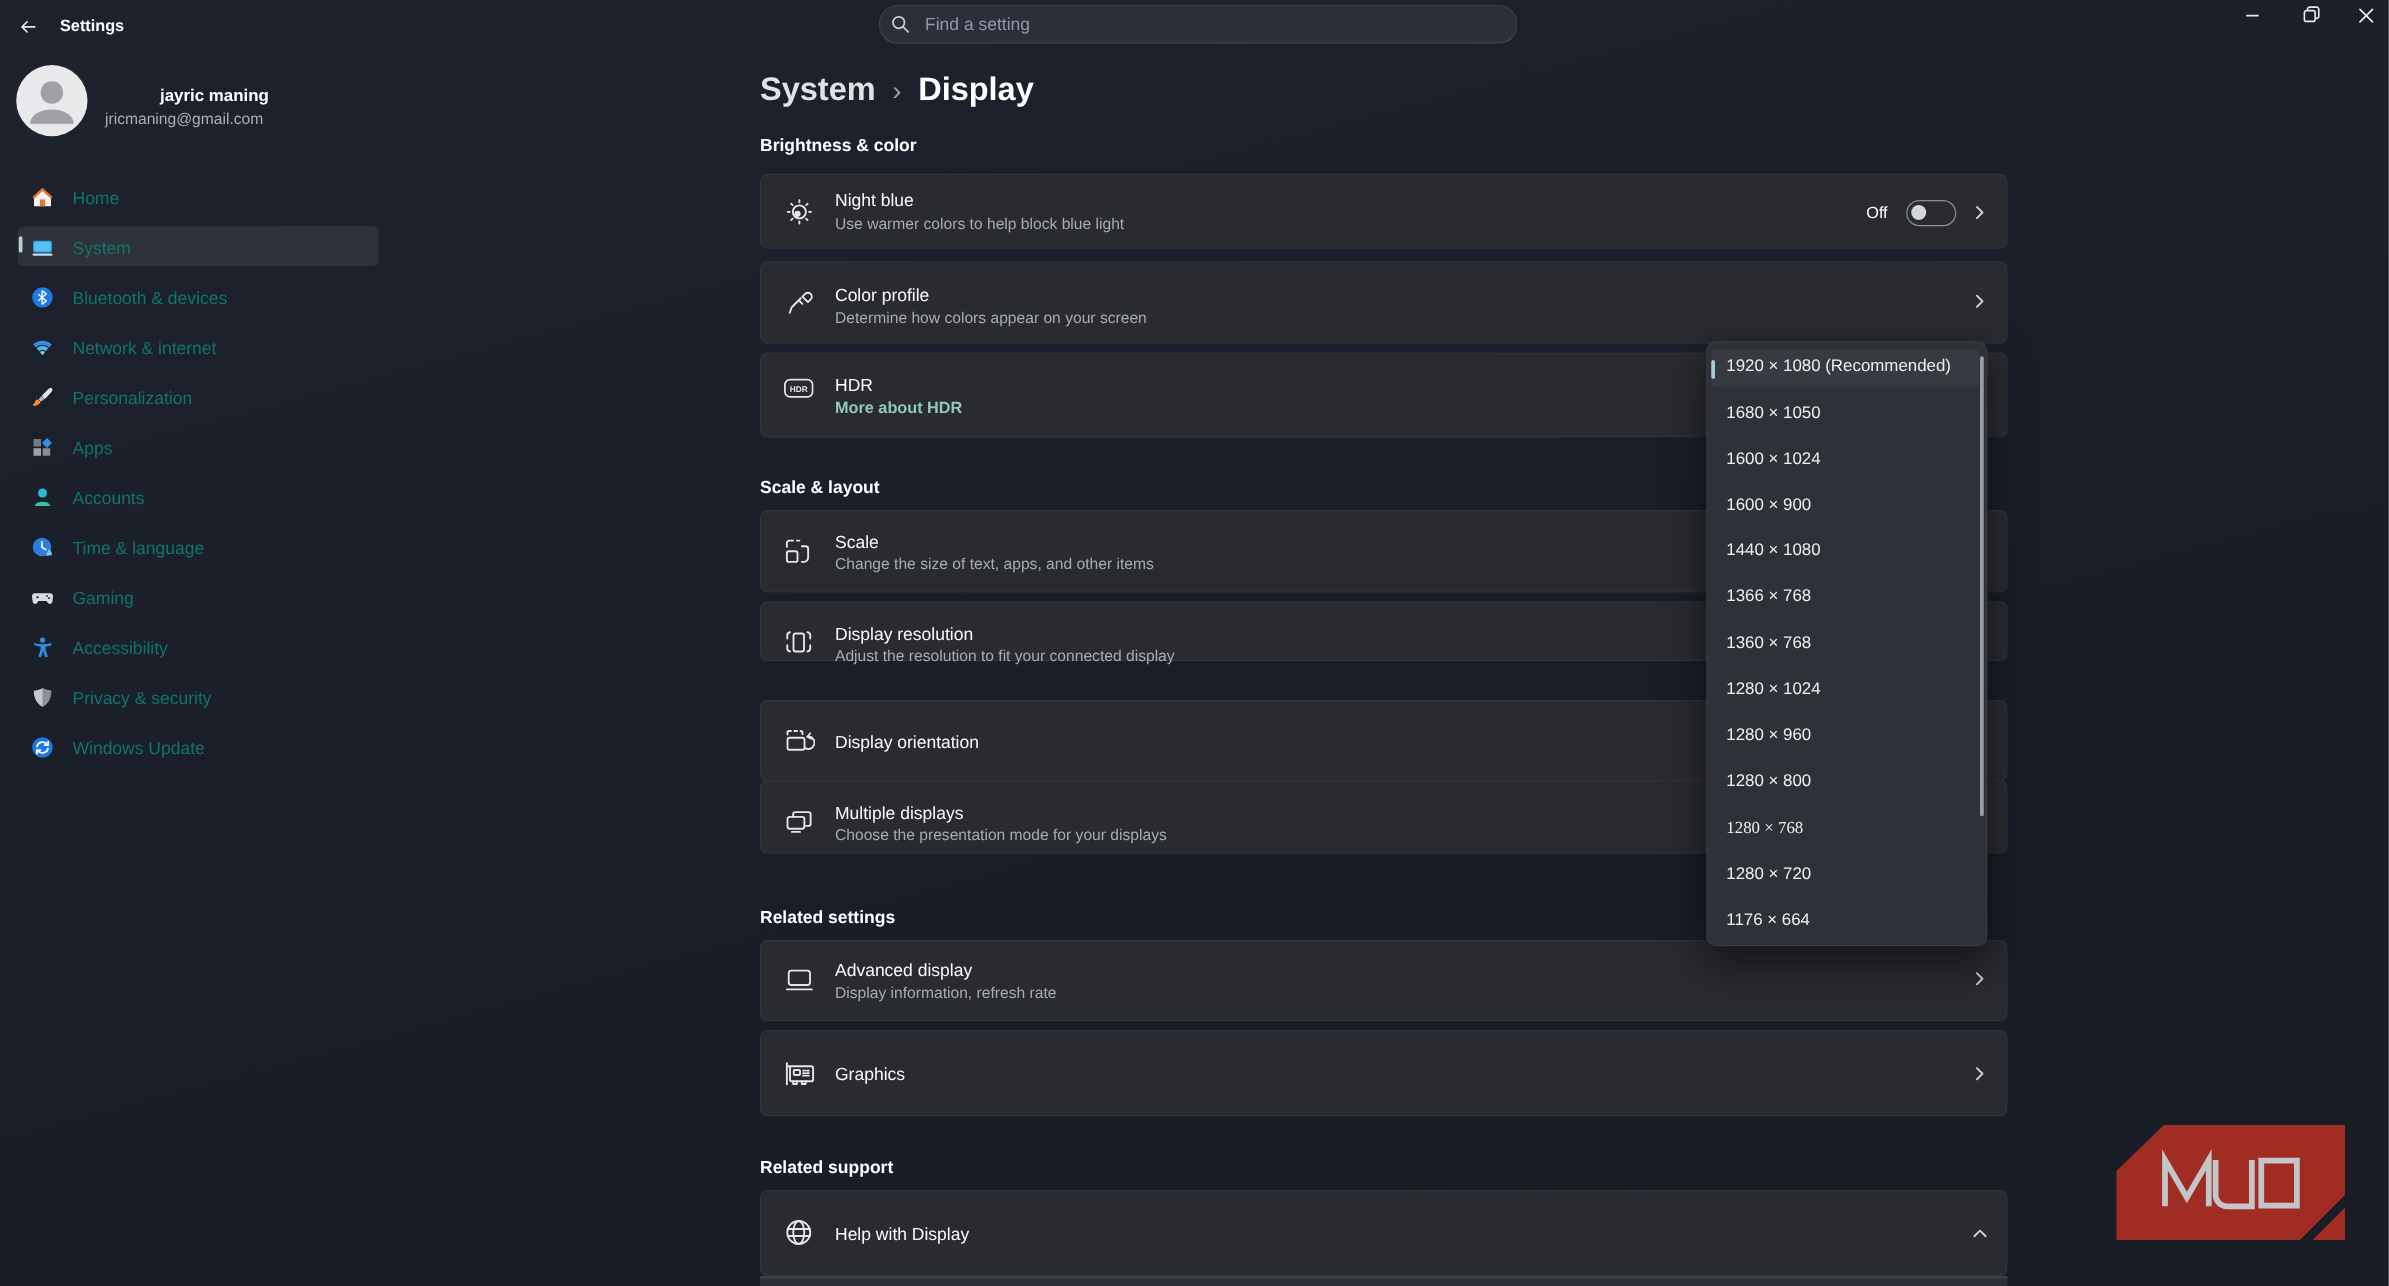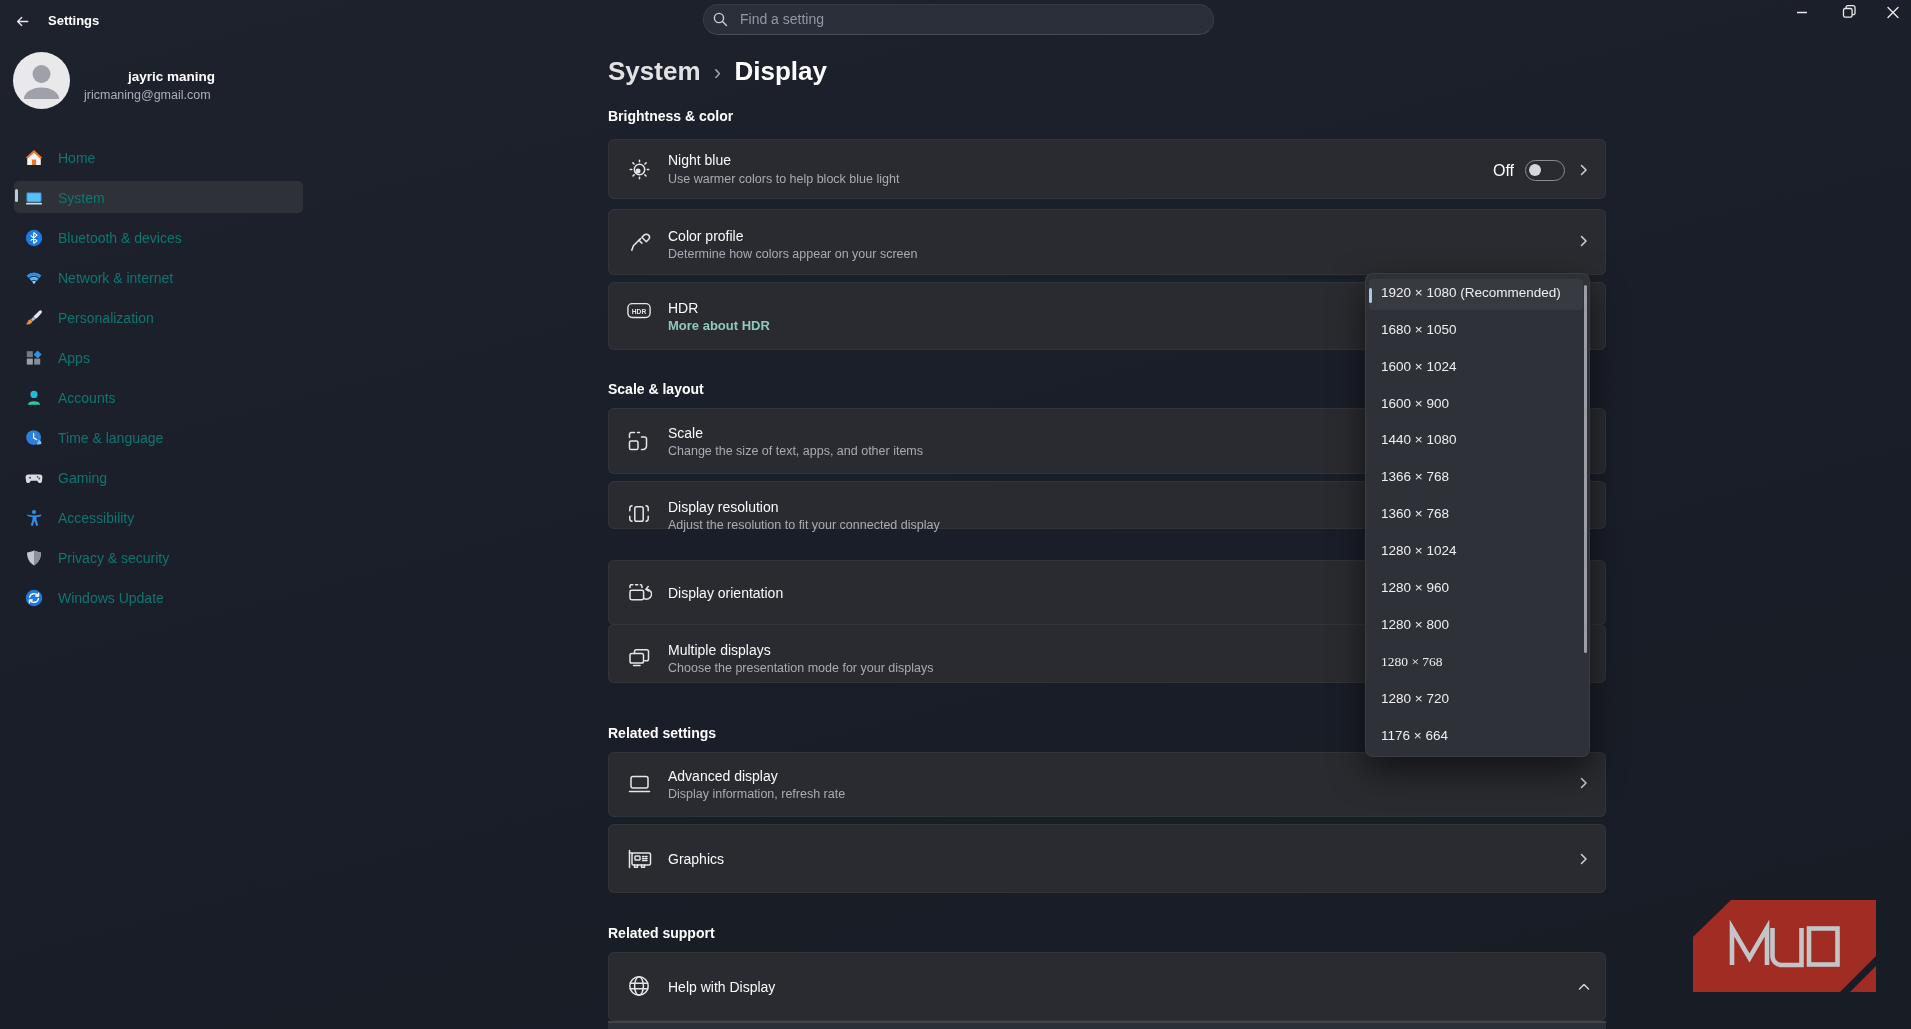--- a/index.html
+++ b/index.html
@@ -153,21 +153,21 @@
 <div class="card" style="top:139px;height:60px">
     <svg class="abs" style="left:19px;top:17.5px" width="23" height="23" viewBox="0 0 23 23">
 <g stroke="#e6e6e8" fill="none" stroke-width="1.5" stroke-linecap="round" stroke-linejoin="round">
         <circle cx="11.5" cy="11.5" r="5.2"></circle>
 <path d="M11.5 2.2 v1.6 M11.5 19.2 v1.6 M2.2 11.5 h1.6 M19.2 11.5 h1.6 M4.9 4.9 l1.15 1.15 M16.9 16.9 l1.15 1.15 M18.1 4.9 l-1.15 1.15 M6.1 16.9 l-1.15 1.15"></path>
       </g>
 <circle cx="10" cy="13" r="2.5" fill="#e6e6e8"></circle>
     </svg>
 <div class="ctitle" style="top:12px">Night blue</div>
 <div class="csub" style="top:31.5px">Use warmer colors to help block blue light</div>
-<div class="abs" style="left:884px;top:21.5px;font-size:16px;color:#fff;">Off</div>
+<div class="abs" style="left:884px;top:21.5px;font-size:13px;color:#fff;">Off</div>
 <div class="abs" style="left:915.5px;top:19.5px;width:40px;height:21px;border:1px solid #878c95;border-radius:11px;box-sizing:border-box;"></div>
 <div class="abs" style="left:919.5px;top:24px;width:12px;height:12px;border-radius:50%;background:#d3d7dd;"></div>
     <svg class="chev" style="left:969px;top:24px" width="12" height="12" viewBox="0 0 12 12">
       <path d="M3.5 1.5 L8 6 L3.5 10.5" stroke="#d2d2d6" stroke-width="1.5" fill="none" stroke-linecap="round" stroke-linejoin="round"></path>
     </svg>
   </div>
 <div class="card" style="top:209px;height:66px">
     <svg class="abs" style="left:19px;top:20.5px" width="23" height="23" viewBox="0 0 23 23">
 <g stroke="#e6e6e8" fill="none" stroke-width="1.5" stroke-linecap="round" stroke-linejoin="round">
         <path d="M3.8 19.2 L5.4 14.8 L12.6 7.6"></path>

